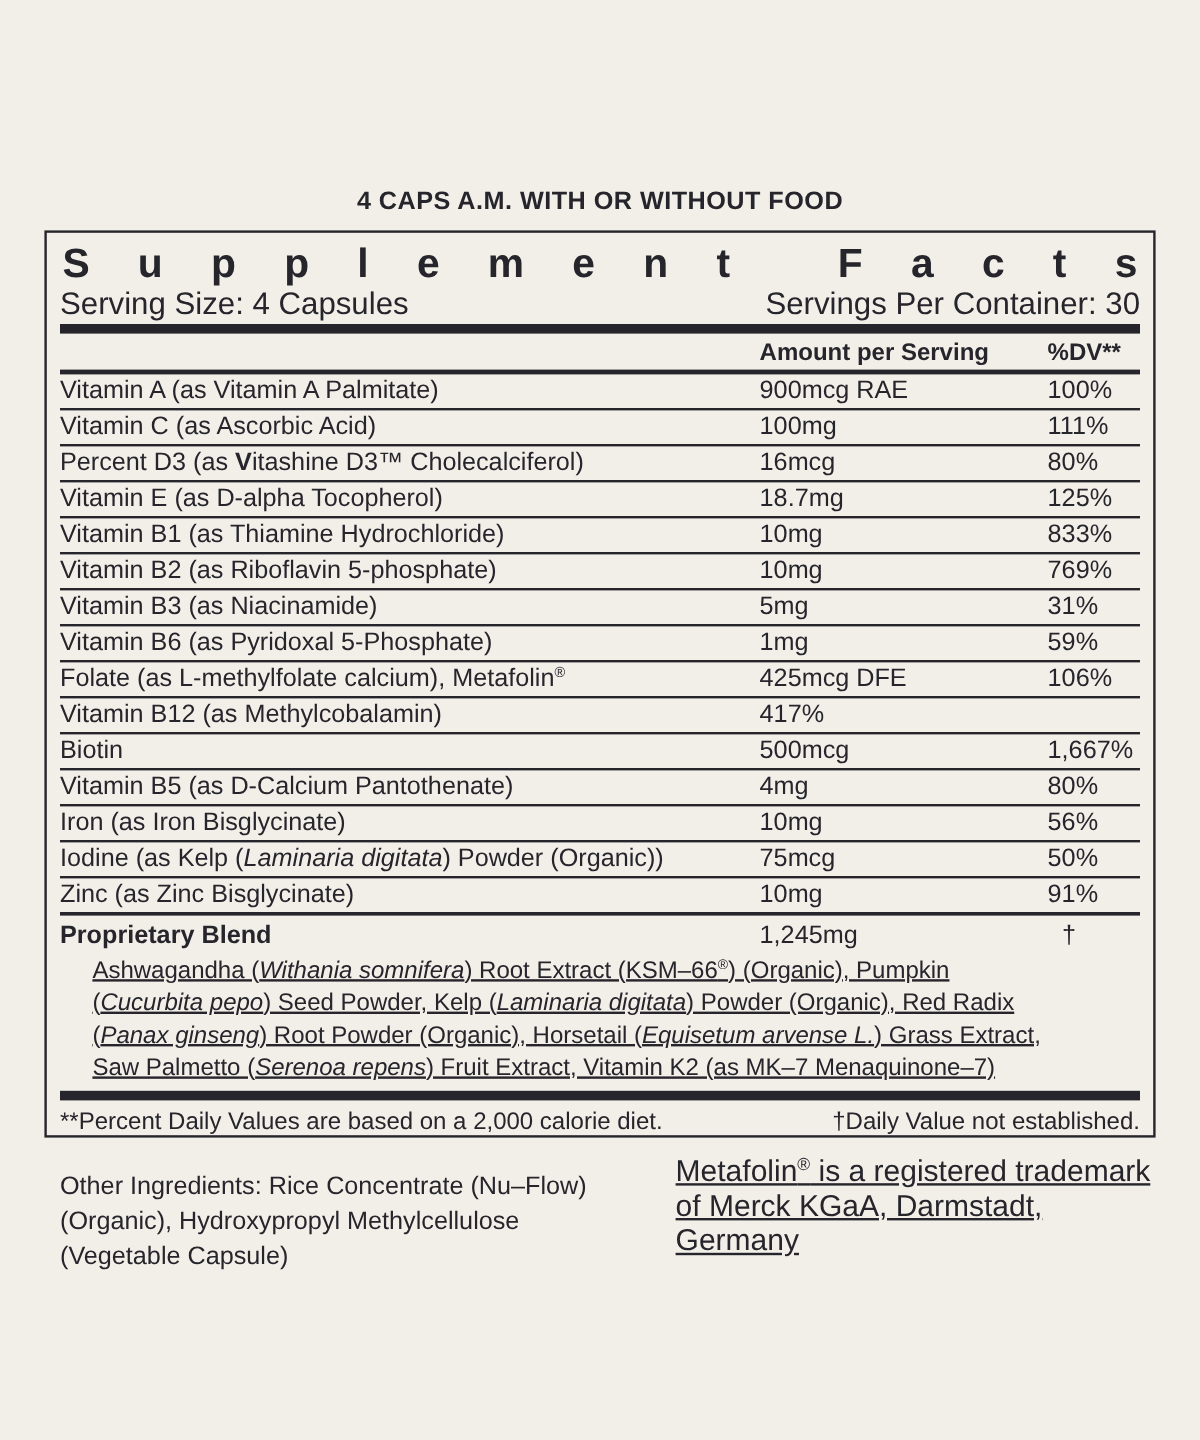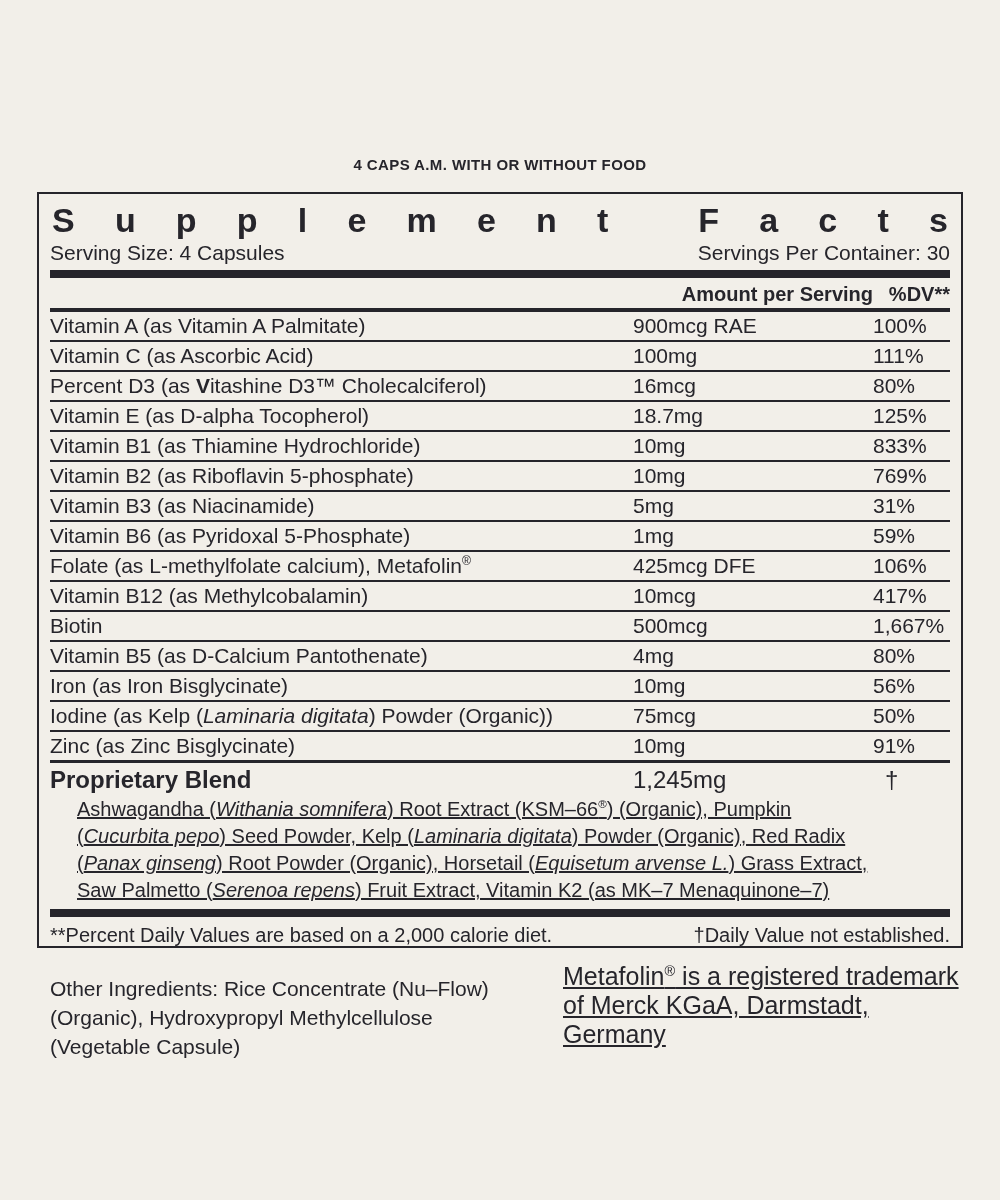--- a/index.html
+++ b/index.html
@@ -8,51 +8,51 @@
     background:#f2efe9; color:#26252b;
     font-family:"Liberation Sans", sans-serif;
     -webkit-font-smoothing:antialiased;
   }
   .b { font-weight:bold; }
   .i { font-style:italic; }
   sup { font-size:58%; line-height:0; }
 
   .dosage {
     position:absolute; top:156px; left:0; width:1000px;
-    text-align:center; font-size:15px; font-weight:bold; letter-spacing:0.4px;
+    text-align:center; font-size:21px; font-weight:bold; letter-spacing:0.4px;
   }
 
   .panel {
     position:absolute; left:37px; top:192px; width:926px; height:756px;
     border:2px solid #26252b; box-sizing:border-box;
     padding:4px 11px 0 11px; background:transparent;
   }
   .facts-title {
     margin:2px 2px 0 2px; display:flex; justify-content:space-between;
     align-items:baseline; font-size:34px; font-weight:bold; line-height:40px;
   }
   .serving-row {
     display:flex; justify-content:space-between;
-    font-size:21px; line-height:26px; margin:0 0 4px 0;
+    font-size:26px; line-height:26px; margin:0 0 4px 0;
   }
   .bar { height:8px; background:#26252b; }
 
   .grid3 { display:grid; grid-template-columns:583px 240px auto; align-items:baseline; }
   .header-row {
     font-size:20px; font-weight:bold; line-height:22px;
-    padding:5px 0 3px 0; border-bottom:4px solid #26252b;text-align:right;
+    padding:5px 0 3px 0; border-bottom:4px solid #26252b;
   }
   .row {
     font-size:21px; line-height:22px; padding:3px 0;
     border-bottom:2px solid #26252b;
   }
   .rows .row:last-child { border-bottom:none; }
 
   .blend { border-top:3px solid #26252b; }
-  .blend-head { font-size:24px; line-height:24px; padding:5px 0 2px 0; border-bottom:none; }
+  .blend-head { font-size:21px; line-height:24px; padding:5px 0 2px 0; border-bottom:none; }
   .blend-head .dagger { padding-left:12px; }
   .blend-desc {
     margin:2px 0 5px 0; padding-left:27px; padding-right:4px;
     font-size:20px; line-height:27px;text-decoration:underline;
   }
 
   .footnote-row {
     display:flex; justify-content:space-between;
     font-size:20px; line-height:24px; padding:6px 0;gap:40px;
   }
@@ -154,21 +154,20 @@
   </div>
 
   <div class="grid3 row">
     <span><span>Folate (as L-methylfolate calcium), Metafolin</span><sup>®</sup></span>
     <span>425mcg DFE</span>
     <span>106%</span>
   </div>
 
   <div class="grid3 row">
     <span><span>Vitamin B12 (as Methylcobalamin)</span></span>
-    <span>10mcg</span>
     <span>417%</span>
   </div>
 
   <div class="grid3 row">
     <span><span>Biotin</span></span>
     <span>500mcg</span>
     <span>1,667%</span>
   </div>
 
   <div class="grid3 row">

